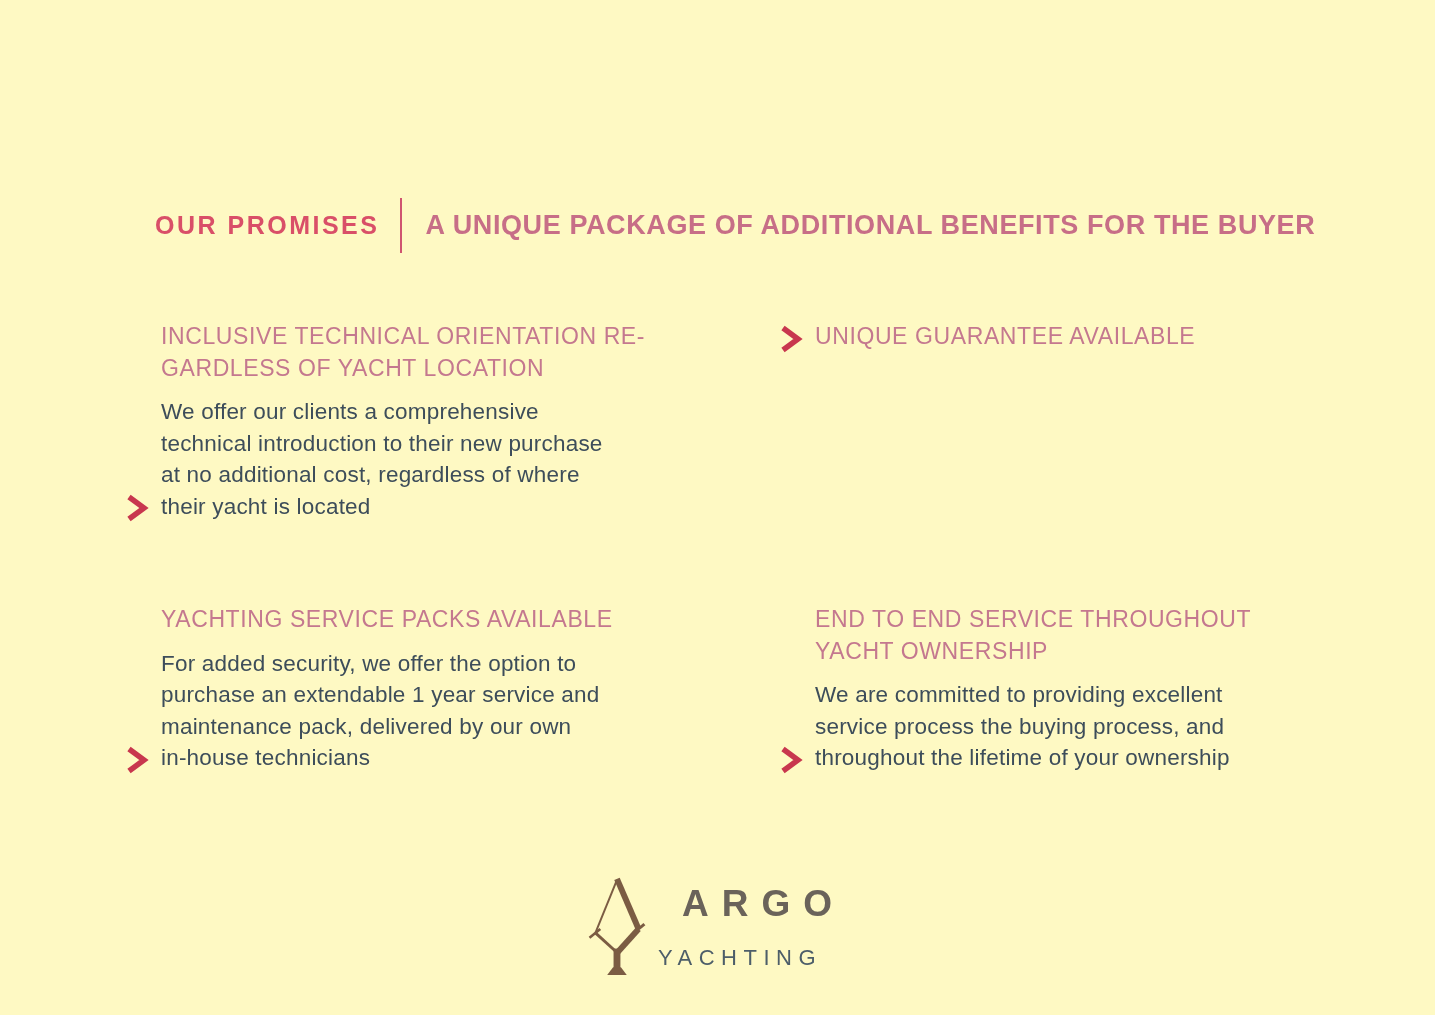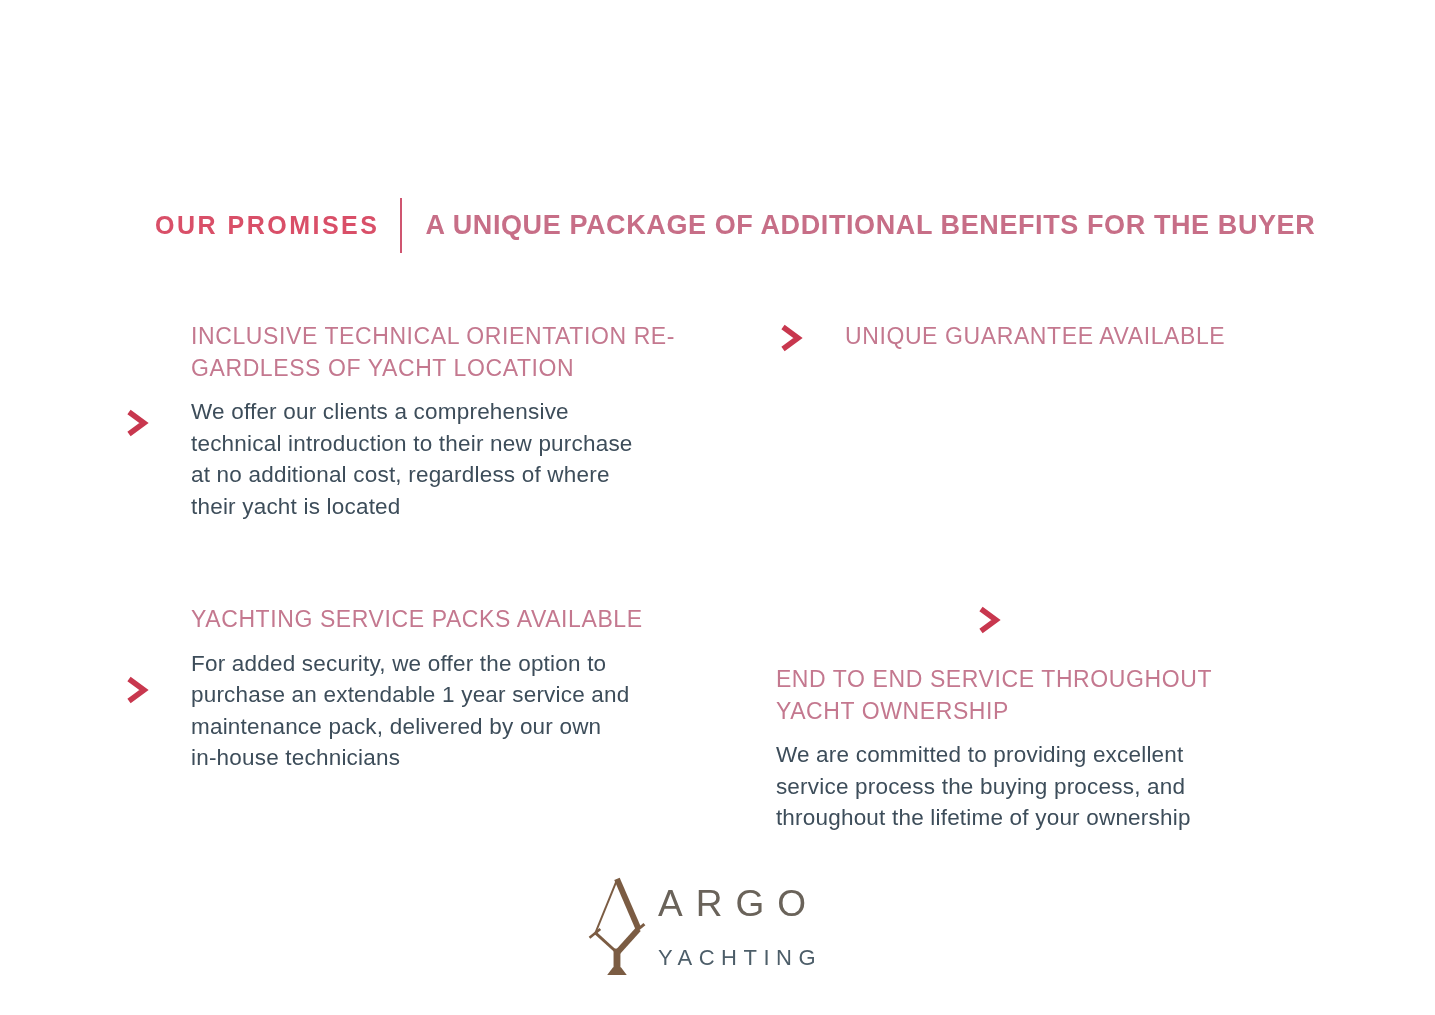--- a/index.html
+++ b/index.html
@@ -5,21 +5,21 @@
   html, body {
     margin: 0;
     padding: 0;
     background: #d6e7f3;
     font-family: "Liberation Sans", sans-serif;
   }
   .slide {
     position: relative;
     width: 1435px;
     height: 1015px;
-    background: #ffffff;
+    background: #fef9c3;
     overflow: hidden;
   }
   
   .header {
     position: absolute;
     left: 155px;
     top: 197px;
     height: 56px;
     display: flex;
     align-items: center;
@@ -43,27 +43,26 @@
     font-size: 27px;
     font-weight: 700;
     letter-spacing: 0.6px;
     color: #c76e87;
     white-space: nowrap;
   }
   
   .benefit {
     position: absolute;
     display: flex;
-    align-items: center;
-    gap: 30px;
+    align-items: flex-end;
   }
   .benefit.pos-0 { left: 124px; top: 321px; width: 580px; }
   .benefit.pos-1 { left: 778px; top: 321px; width: 520px; }
   .benefit.pos-2 { left: 124px; top: 604px; width: 580px; }
-  .benefit.pos-3 { left: 734px; top: 604px; width: 520px; flex-direction: column; }
+  .benefit.pos-3 { left: 778px; top: 604px; width: 520px; }
   .chevron {
     flex: none;
     width: 26px;
     height: 28px;
     margin-top: 2px;
     margin-right: 11px;
   }
   .benefit-title {
     margin: 0;
     font-size: 23px;
@@ -87,24 +86,25 @@
     position: absolute;
     left: 583px;
     top: 876px;
     display: flex;
     align-items: center;
   }
   .logo-mark { flex: none; }
   .logo-text { margin-left: 9px; margin-top: -4px; }
   .logo-name {
     font-size: 37px;
-    font-weight: 400;
+    font-weight: 700;
     letter-spacing: 13px;
     color: #6a635a;
     white-space: nowrap;
+    margin-left: 24px;
   }
   .logo-tagline {
     font-size: 22px;
     font-weight: 400;
     letter-spacing: 6.5px;
     color: #4d5e69;
     margin-top: 20px;
     white-space: nowrap;
   }
 </style>

